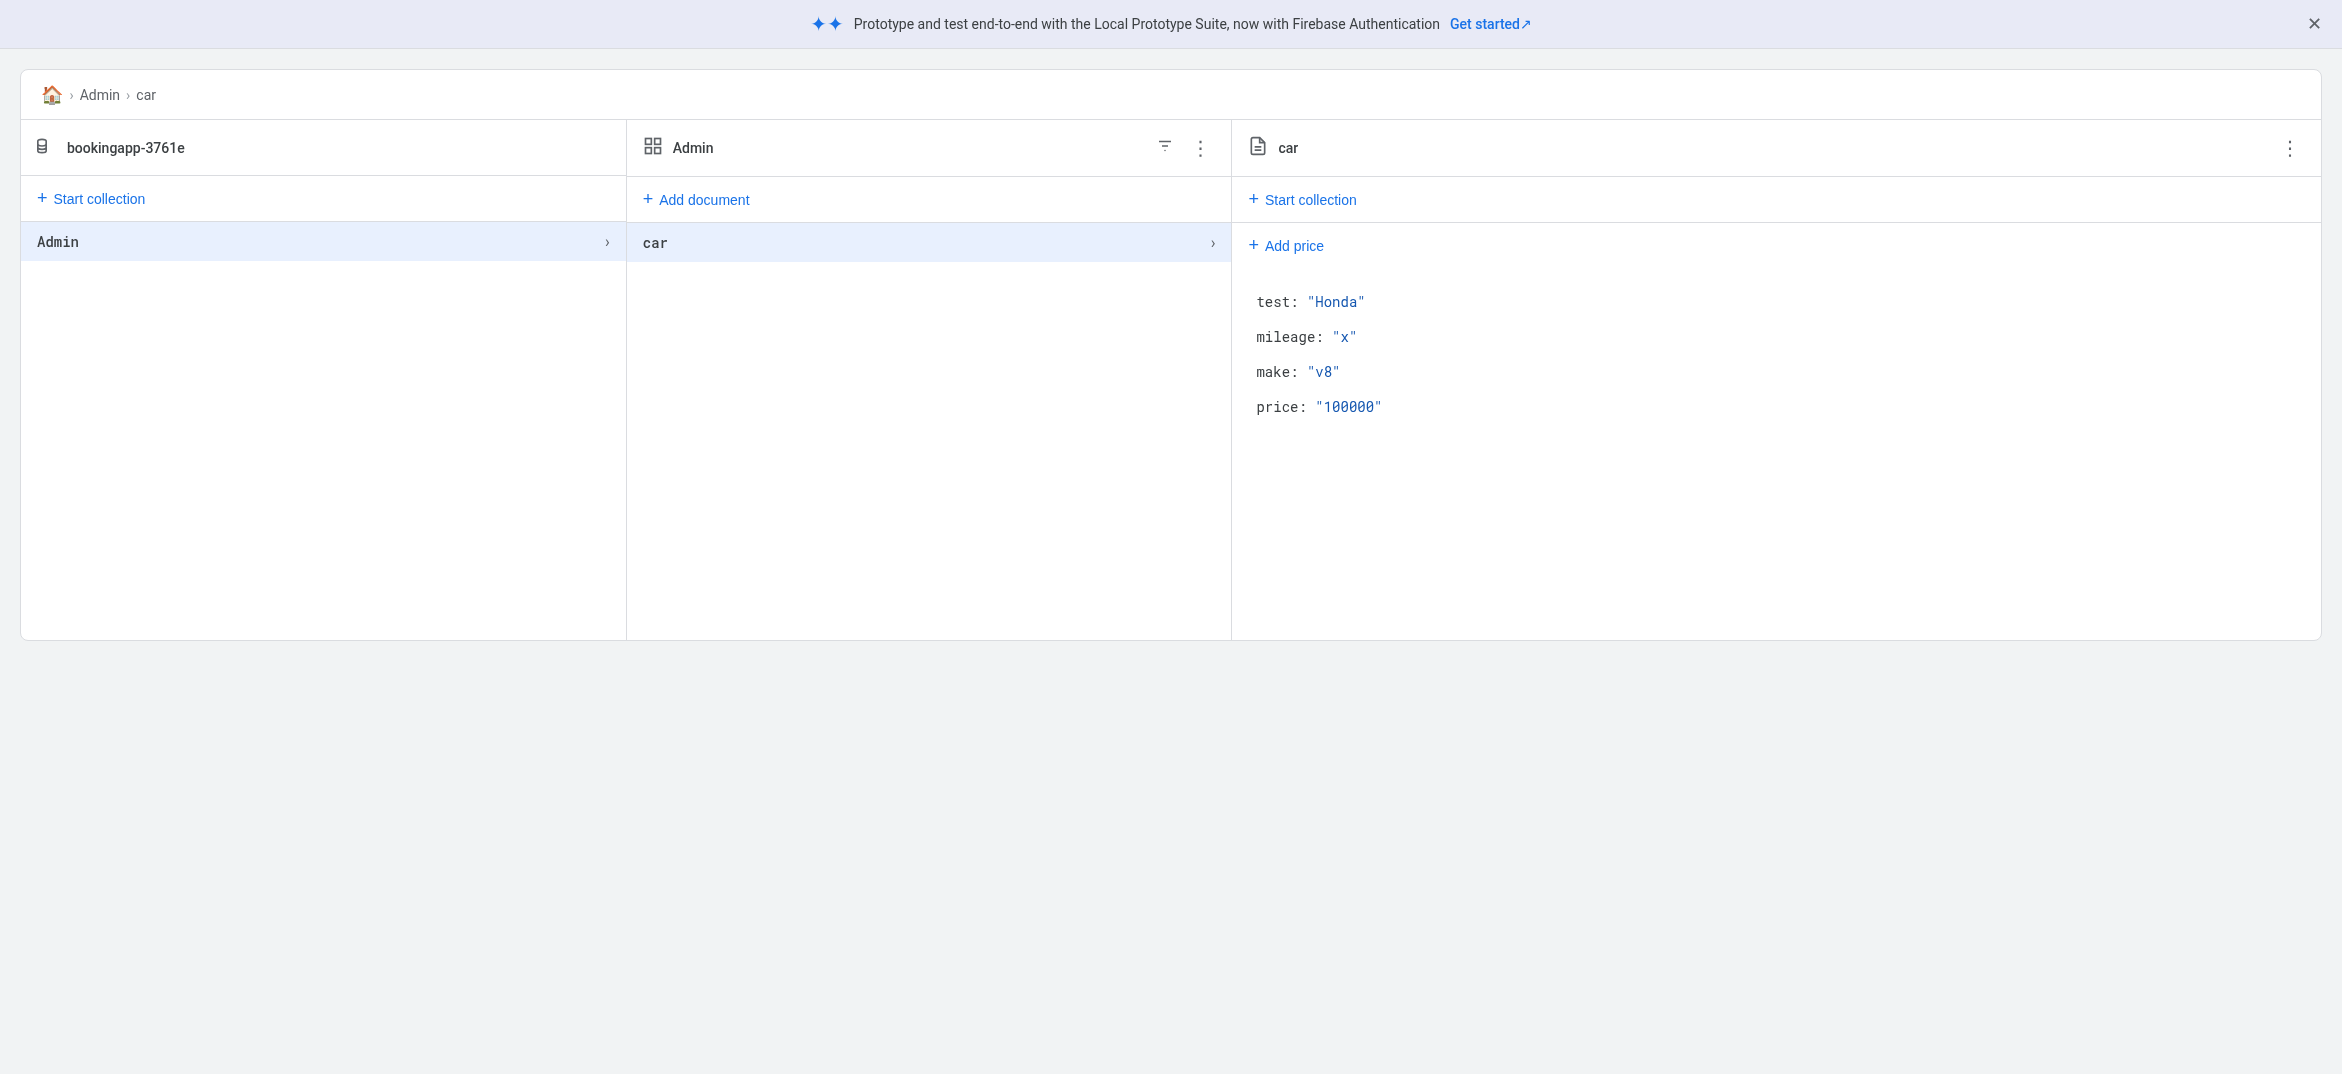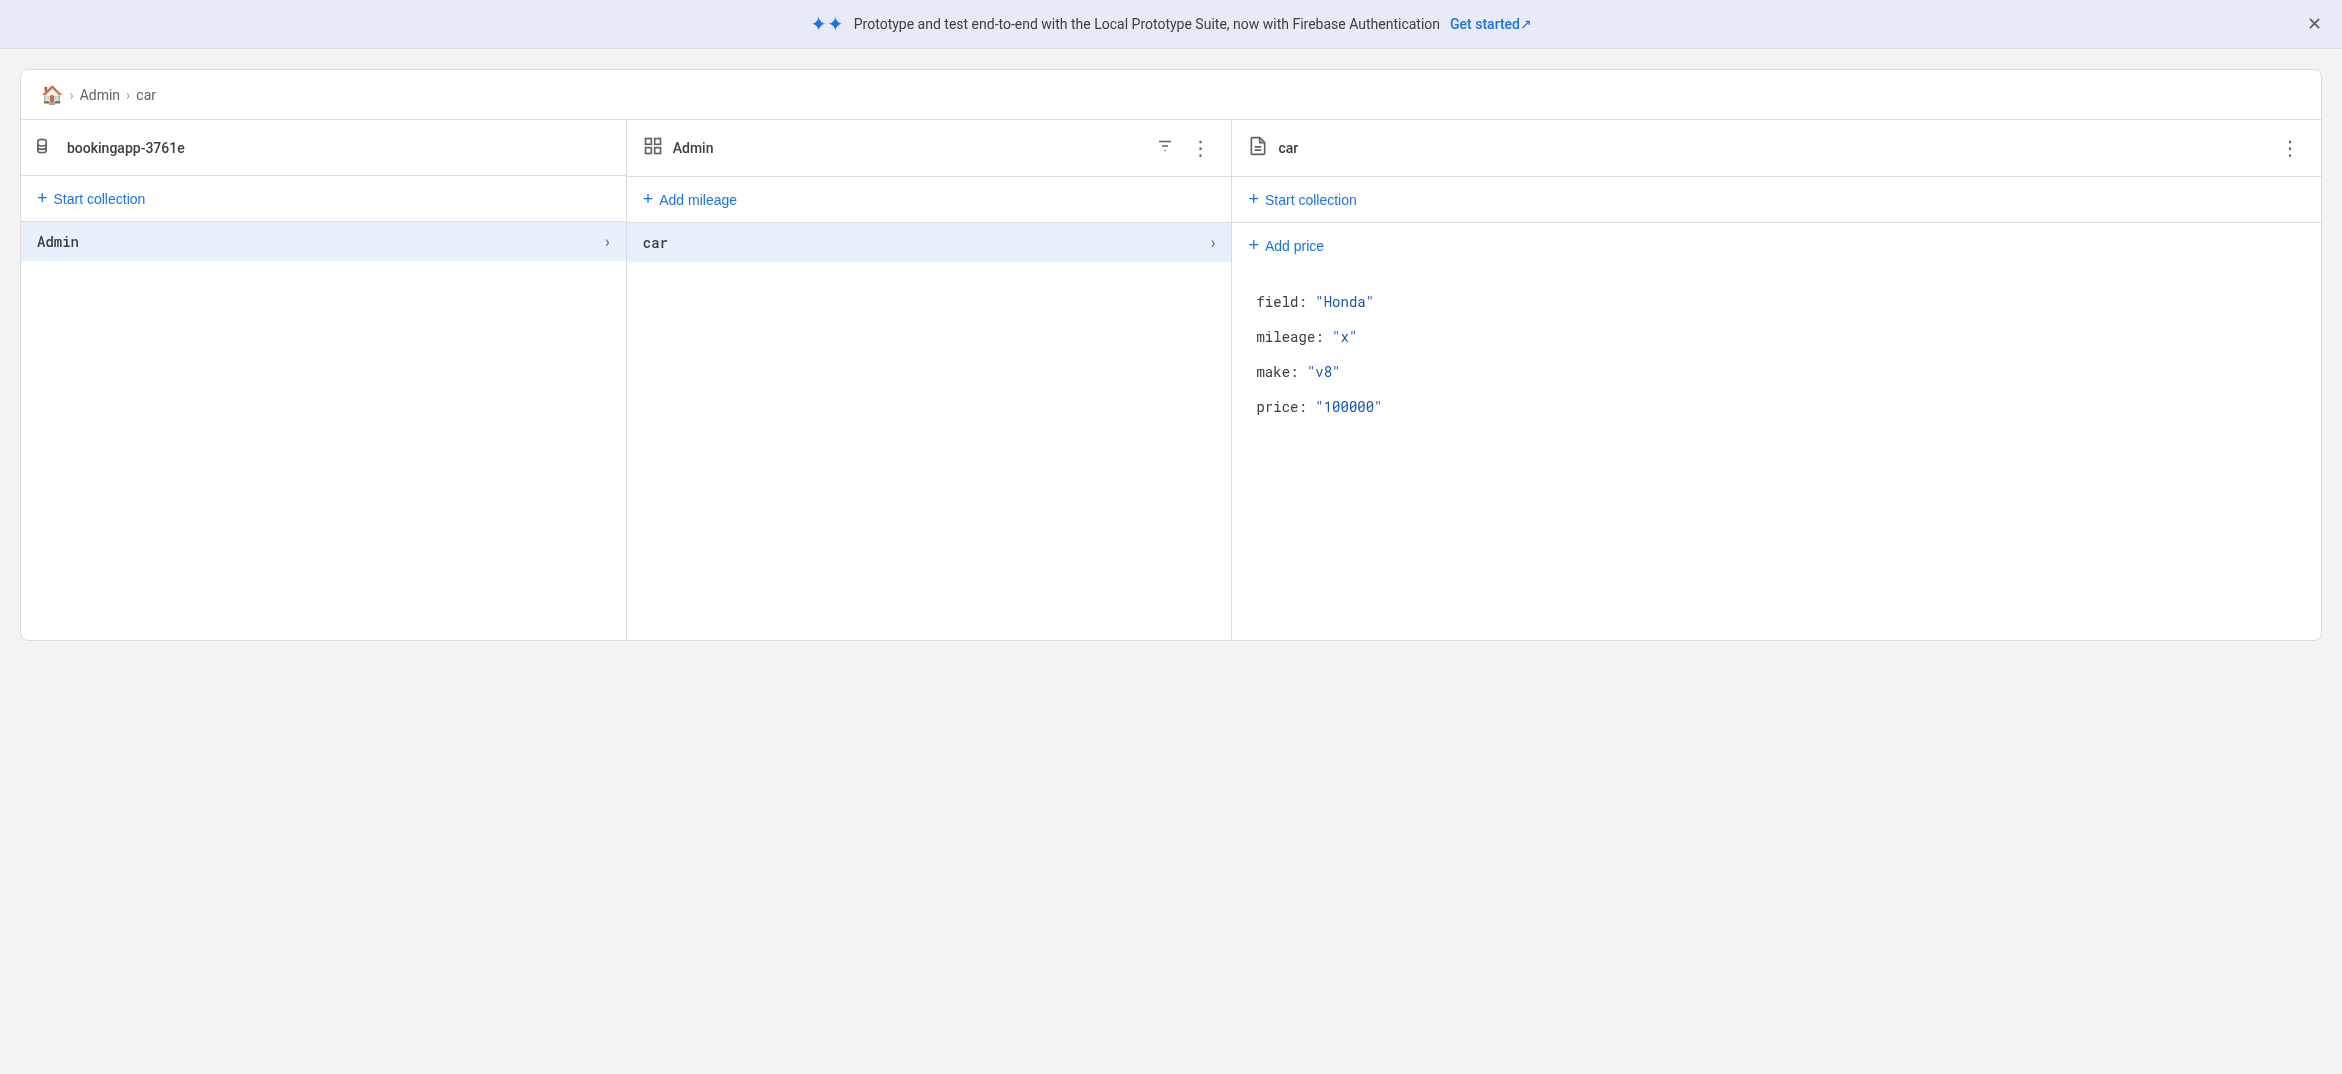--- a/index.html
+++ b/index.html
@@ -287,21 +287,21 @@
                 </svg>
               </span>
             </button>
             <button class="icon-btn">
               <span class="dots-menu">⋮</span>
             </button>
           </div>
         </div>
         <button class="action-btn">
           <span class="plus-icon">+</span>
-          <span>Add mileage</span>
+          <span>Add document</span>
         </button>
         <div class="list-item selected">
           <span class="list-item-text">car</span>
           <span class="chevron">›</span>
         </div>
       </div>
 
       <div class="panel">
         <div class="panel-header">
           <div class="panel-title-group">
@@ -324,21 +324,21 @@
         <button class="action-btn">
           <span class="plus-icon">+</span>
           <span>Start collection</span>
         </button>
         <button class="action-btn" style="border-bottom: none;">
           <span class="plus-icon">+</span>
           <span>Add price</span>
         </button>
         <div class="fields-container">
           <div class="field-row">
-            <span class="field-key">field</span><span class="field-colon">:&nbsp;</span><span class="field-value">"Honda"</span>
+            <span class="field-key">test</span><span class="field-colon">:&nbsp;</span><span class="field-value">"Honda"</span>
           </div>
           <div class="field-row">
             <span class="field-key">mileage</span><span class="field-colon">:&nbsp;</span><span class="field-value">"x"</span>
           </div>
           <div class="field-row">
             <span class="field-key">make</span><span class="field-colon">:&nbsp;</span><span class="field-value">"v8"</span>
           </div>
           <div class="field-row">
             <span class="field-key">price</span><span class="field-colon">:&nbsp;</span><span class="field-value">"100000"</span>
           </div>

